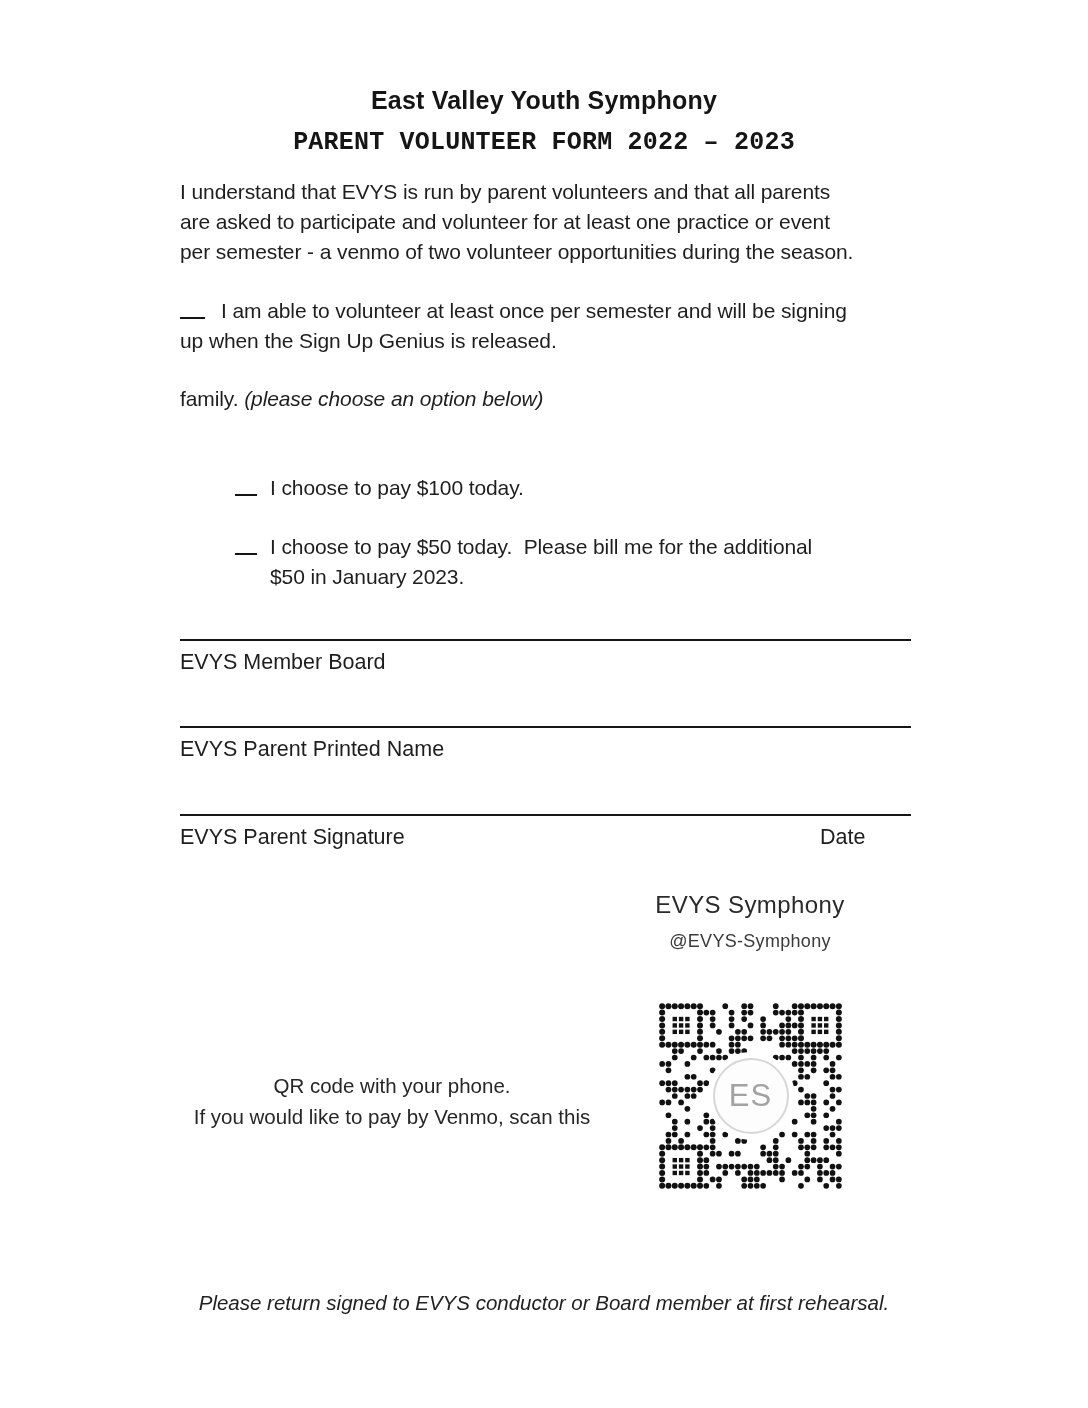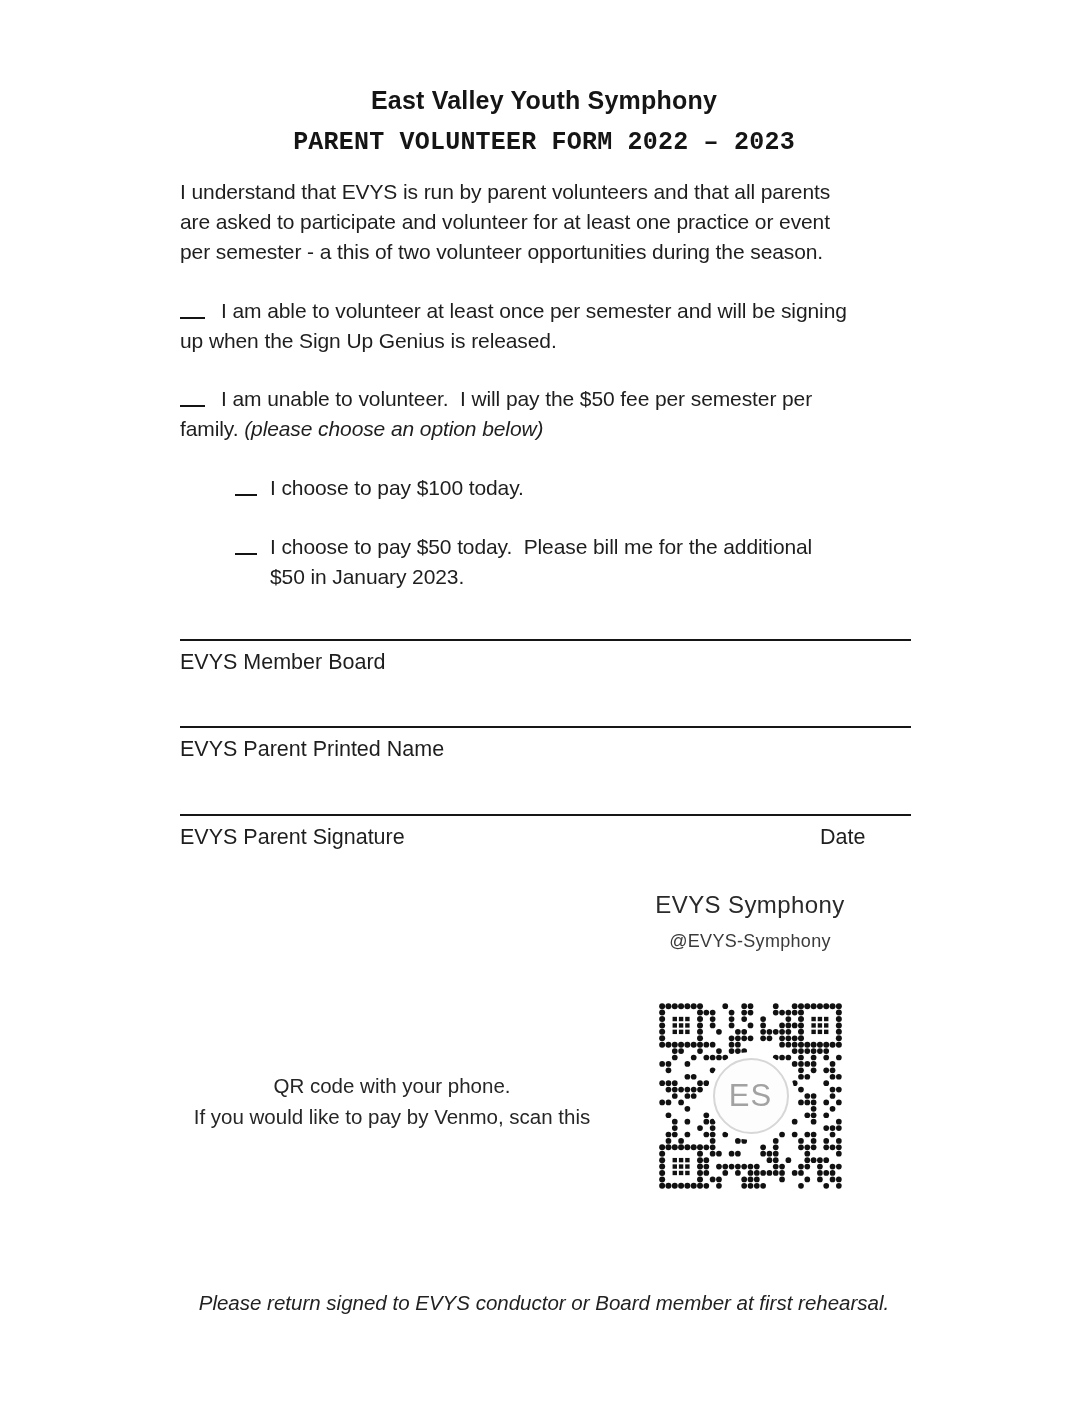--- a/index.html
+++ b/index.html
@@ -48,30 +48,29 @@
 <body>
 
 <div class="page">
 
   <div class="abs title-line" style="top:86px;">East Valley Youth Symphony</div>
   <div class="abs title-line" style="top:128px;font-family:Liberation Mono, monospace;">PARENT VOLUNTEER FORM 2022 – 2023</div>
 
   <div class="abs bodytext" style="left:180px;top:177px;width:760px;">
     <div class="line">I understand that EVYS is run by parent volunteers and that all parents</div>
     <div class="line">are asked to participate and volunteer for at least one practice or event</div>
-    <div class="line">per semester - a this of two volunteer opportunities during the season.</div>
+    <div class="line">per semester - a venmo of two volunteer opportunities during the season.</div>
   </div>
 
   <div class="abs bodytext" style="left:180px;top:296px;width:770px;">
     <div class="line"><span class="blk"></span><span class="pw">I am able to volunteer at least once per semester and will be signing</span></div>
     <div class="line">up when the Sign Up Genius is released.</div>
   </div>
 
   <div class="abs bodytext" style="left:180px;top:384px;width:770px;">
-    <div class="line"><span class="blk"></span><span class="pw">I am unable to volunteer.  I will pay the $50 fee per semester per</span></div>
     <div class="line"><span class="pw">family.</span> <span class="italic">(please choose an option below)</span></div>
   </div>
 
   <div class="abs bodytext" style="left:235px;top:473px;width:700px;">
     <div class="line"><span class="blk2"></span><span class="pw">I choose to pay $100 today.</span></div>
   </div>
 
   <div class="abs bodytext" style="left:235px;top:532px;width:700px;">
     <div class="line"><span class="blk2"></span><span class="pw">I choose to pay $50 today.  Please bill me for the additional</span></div>
     <div class="line indent2">$50 in January 2023.</div>

